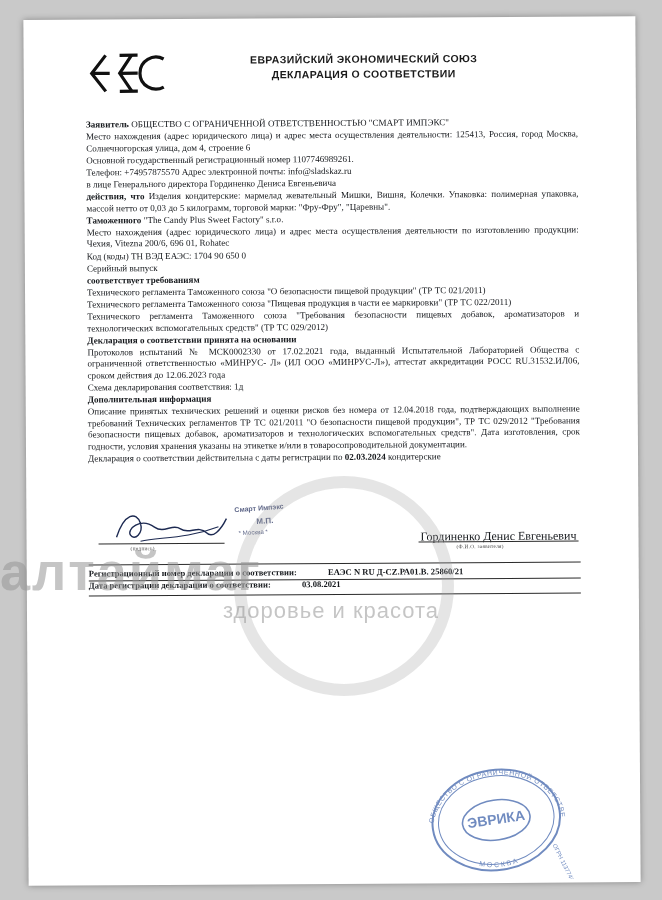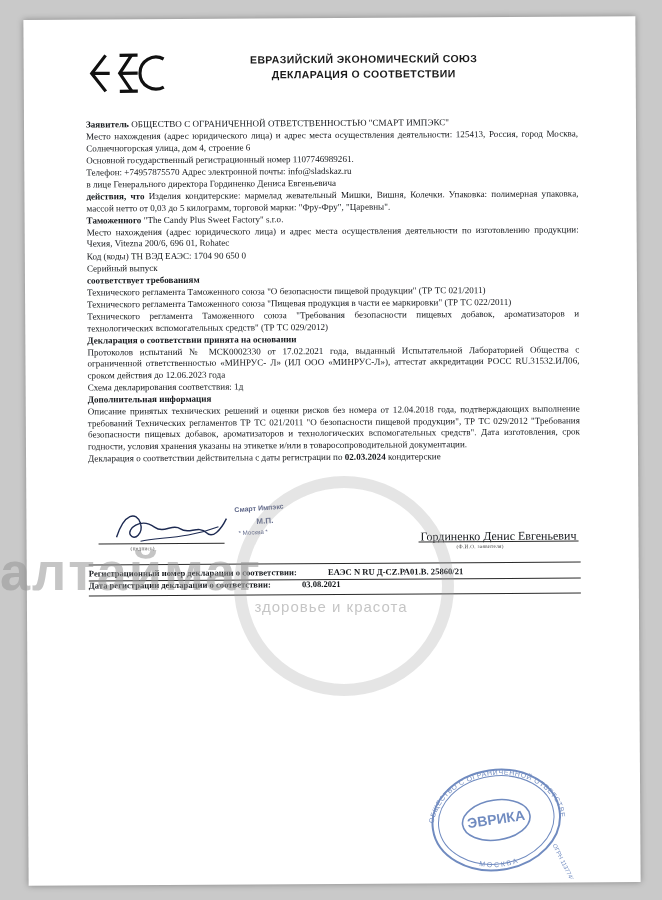--- a/index.html
+++ b/index.html
@@ -195,21 +195,21 @@
     color: rgba(150,150,150,0.55);
     pointer-events: none;
   }
   .wm-sub {
     position: absolute;
     left: 0;
     top: 598px;
     width: 662px;
     text-align: center;
     font-family: "Liberation Sans", sans-serif;
-    font-size: 15px;
+    font-size: 22px;
     letter-spacing: 1px;
     color: rgba(150,150,150,0.55);
     pointer-events: none;
   }
   .wm-ring {
     position: absolute;
     left: 234px;
     top: 476px;
     width: 196px;
     height: 196px;

